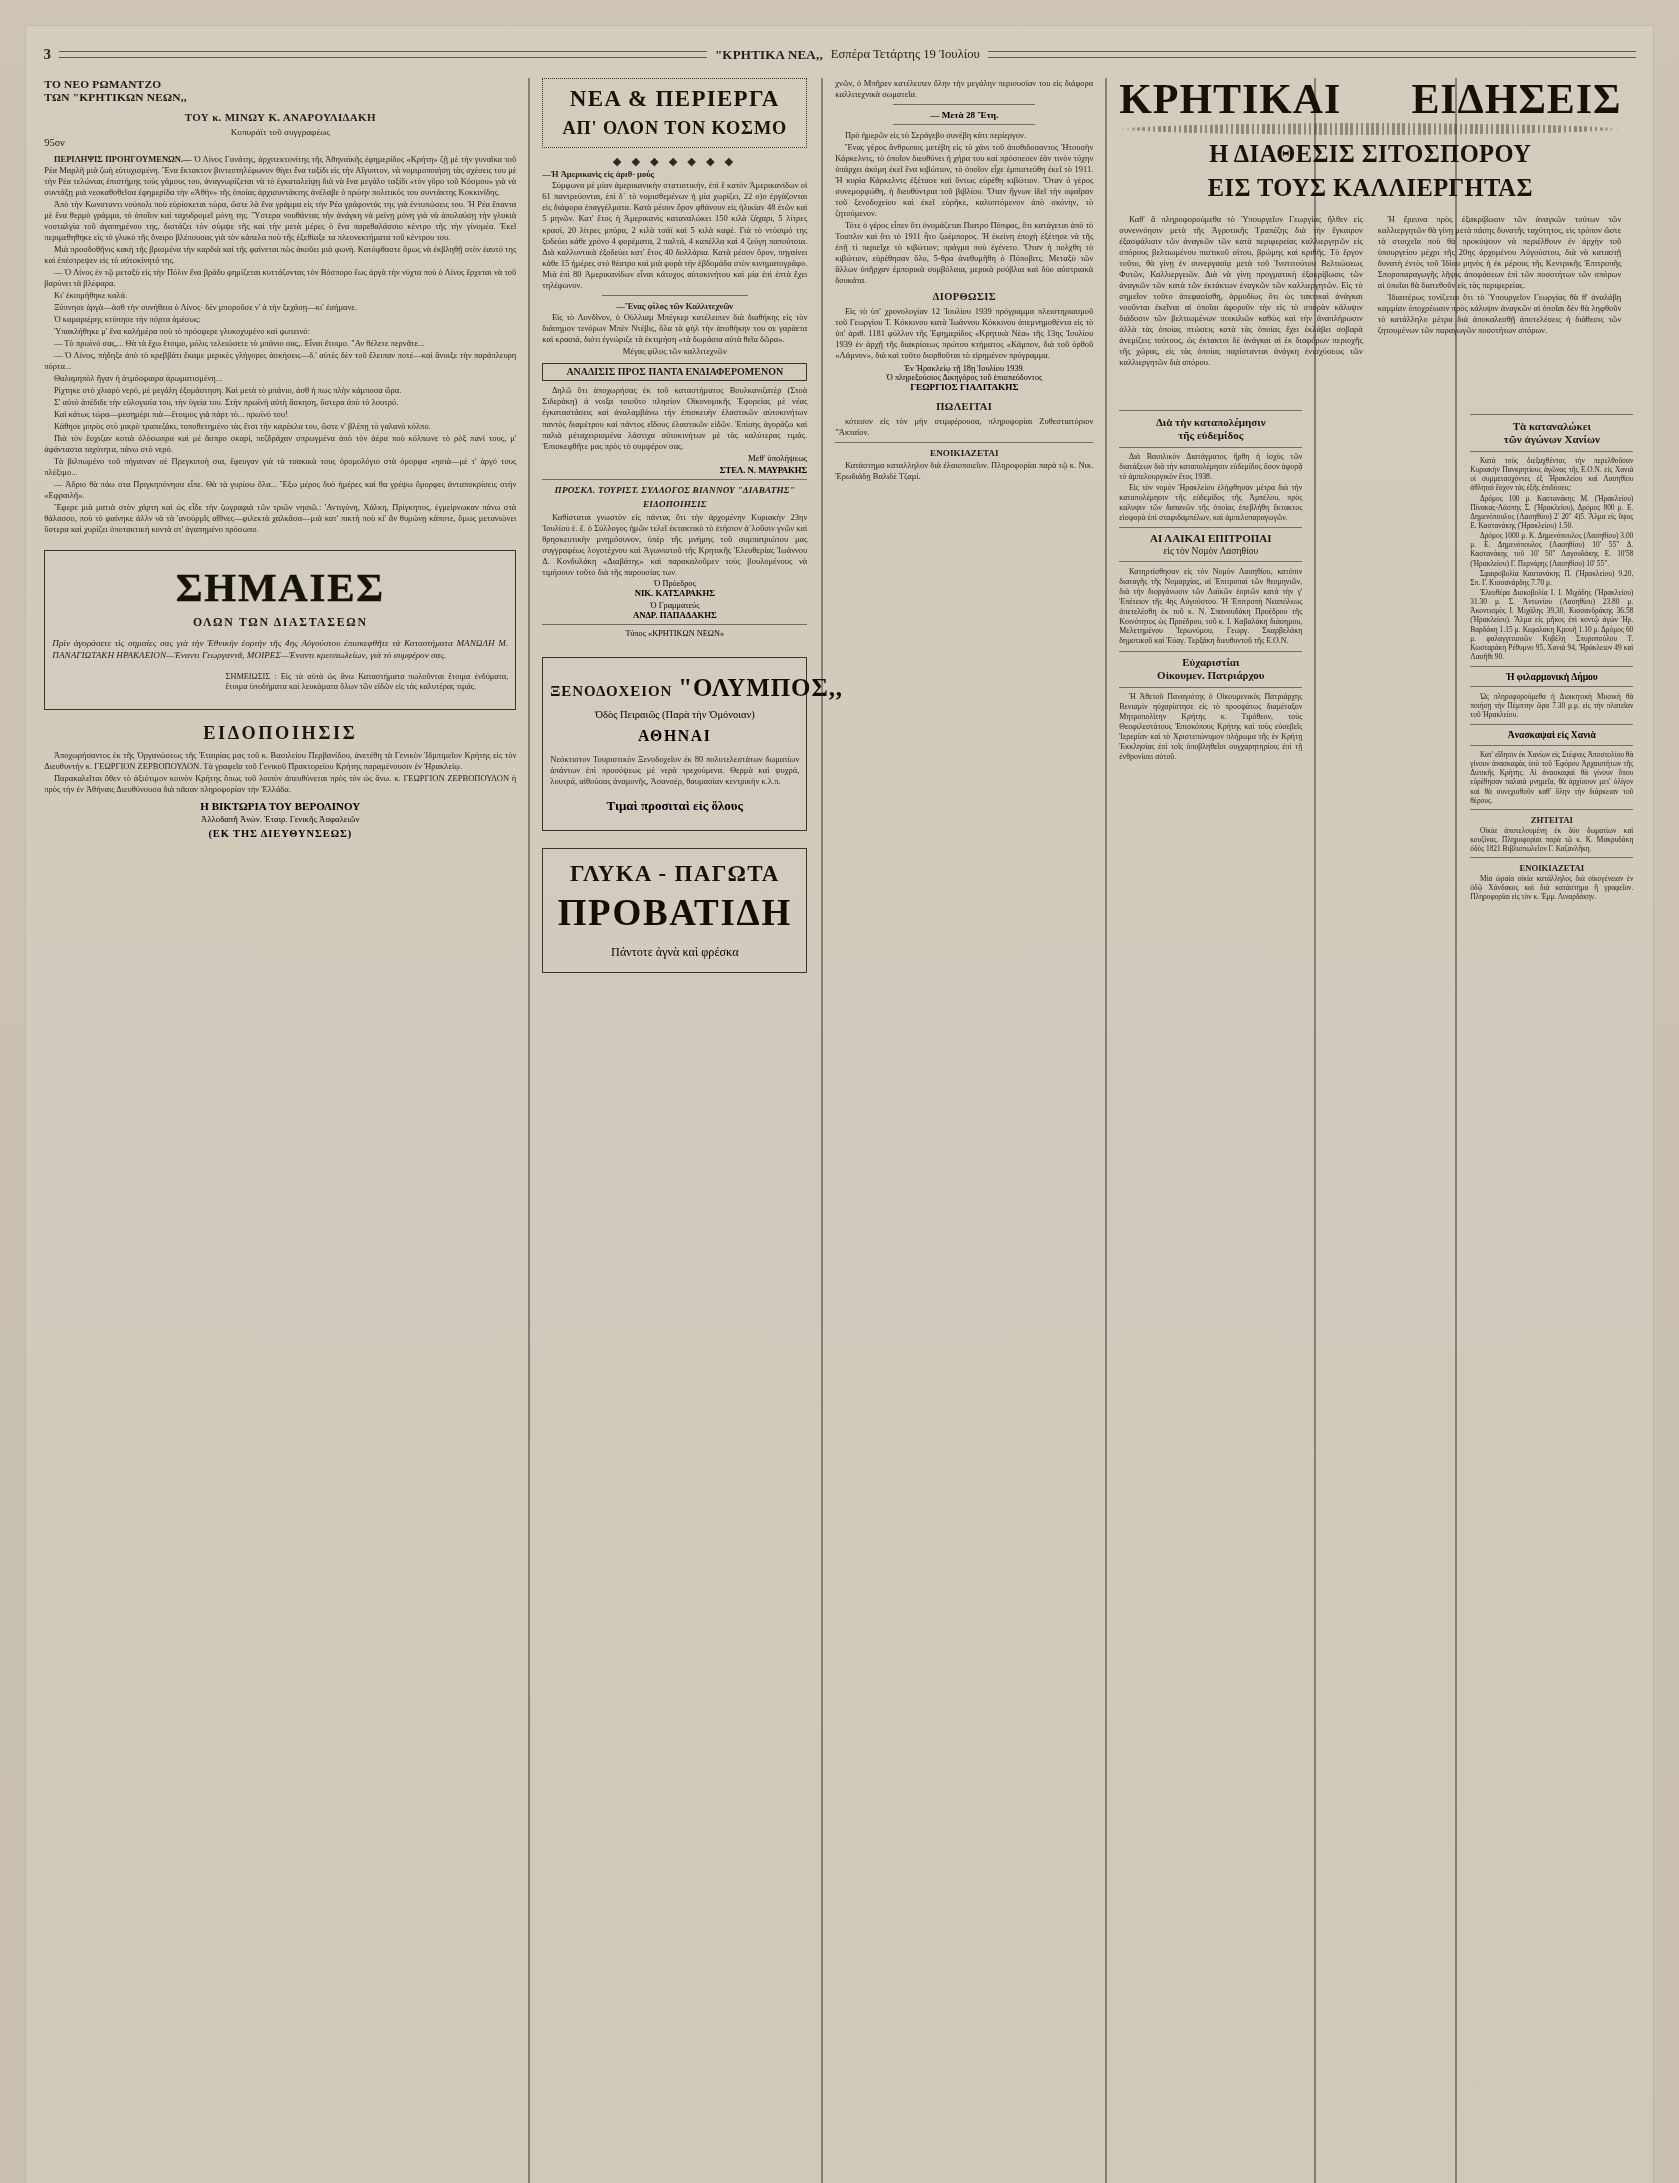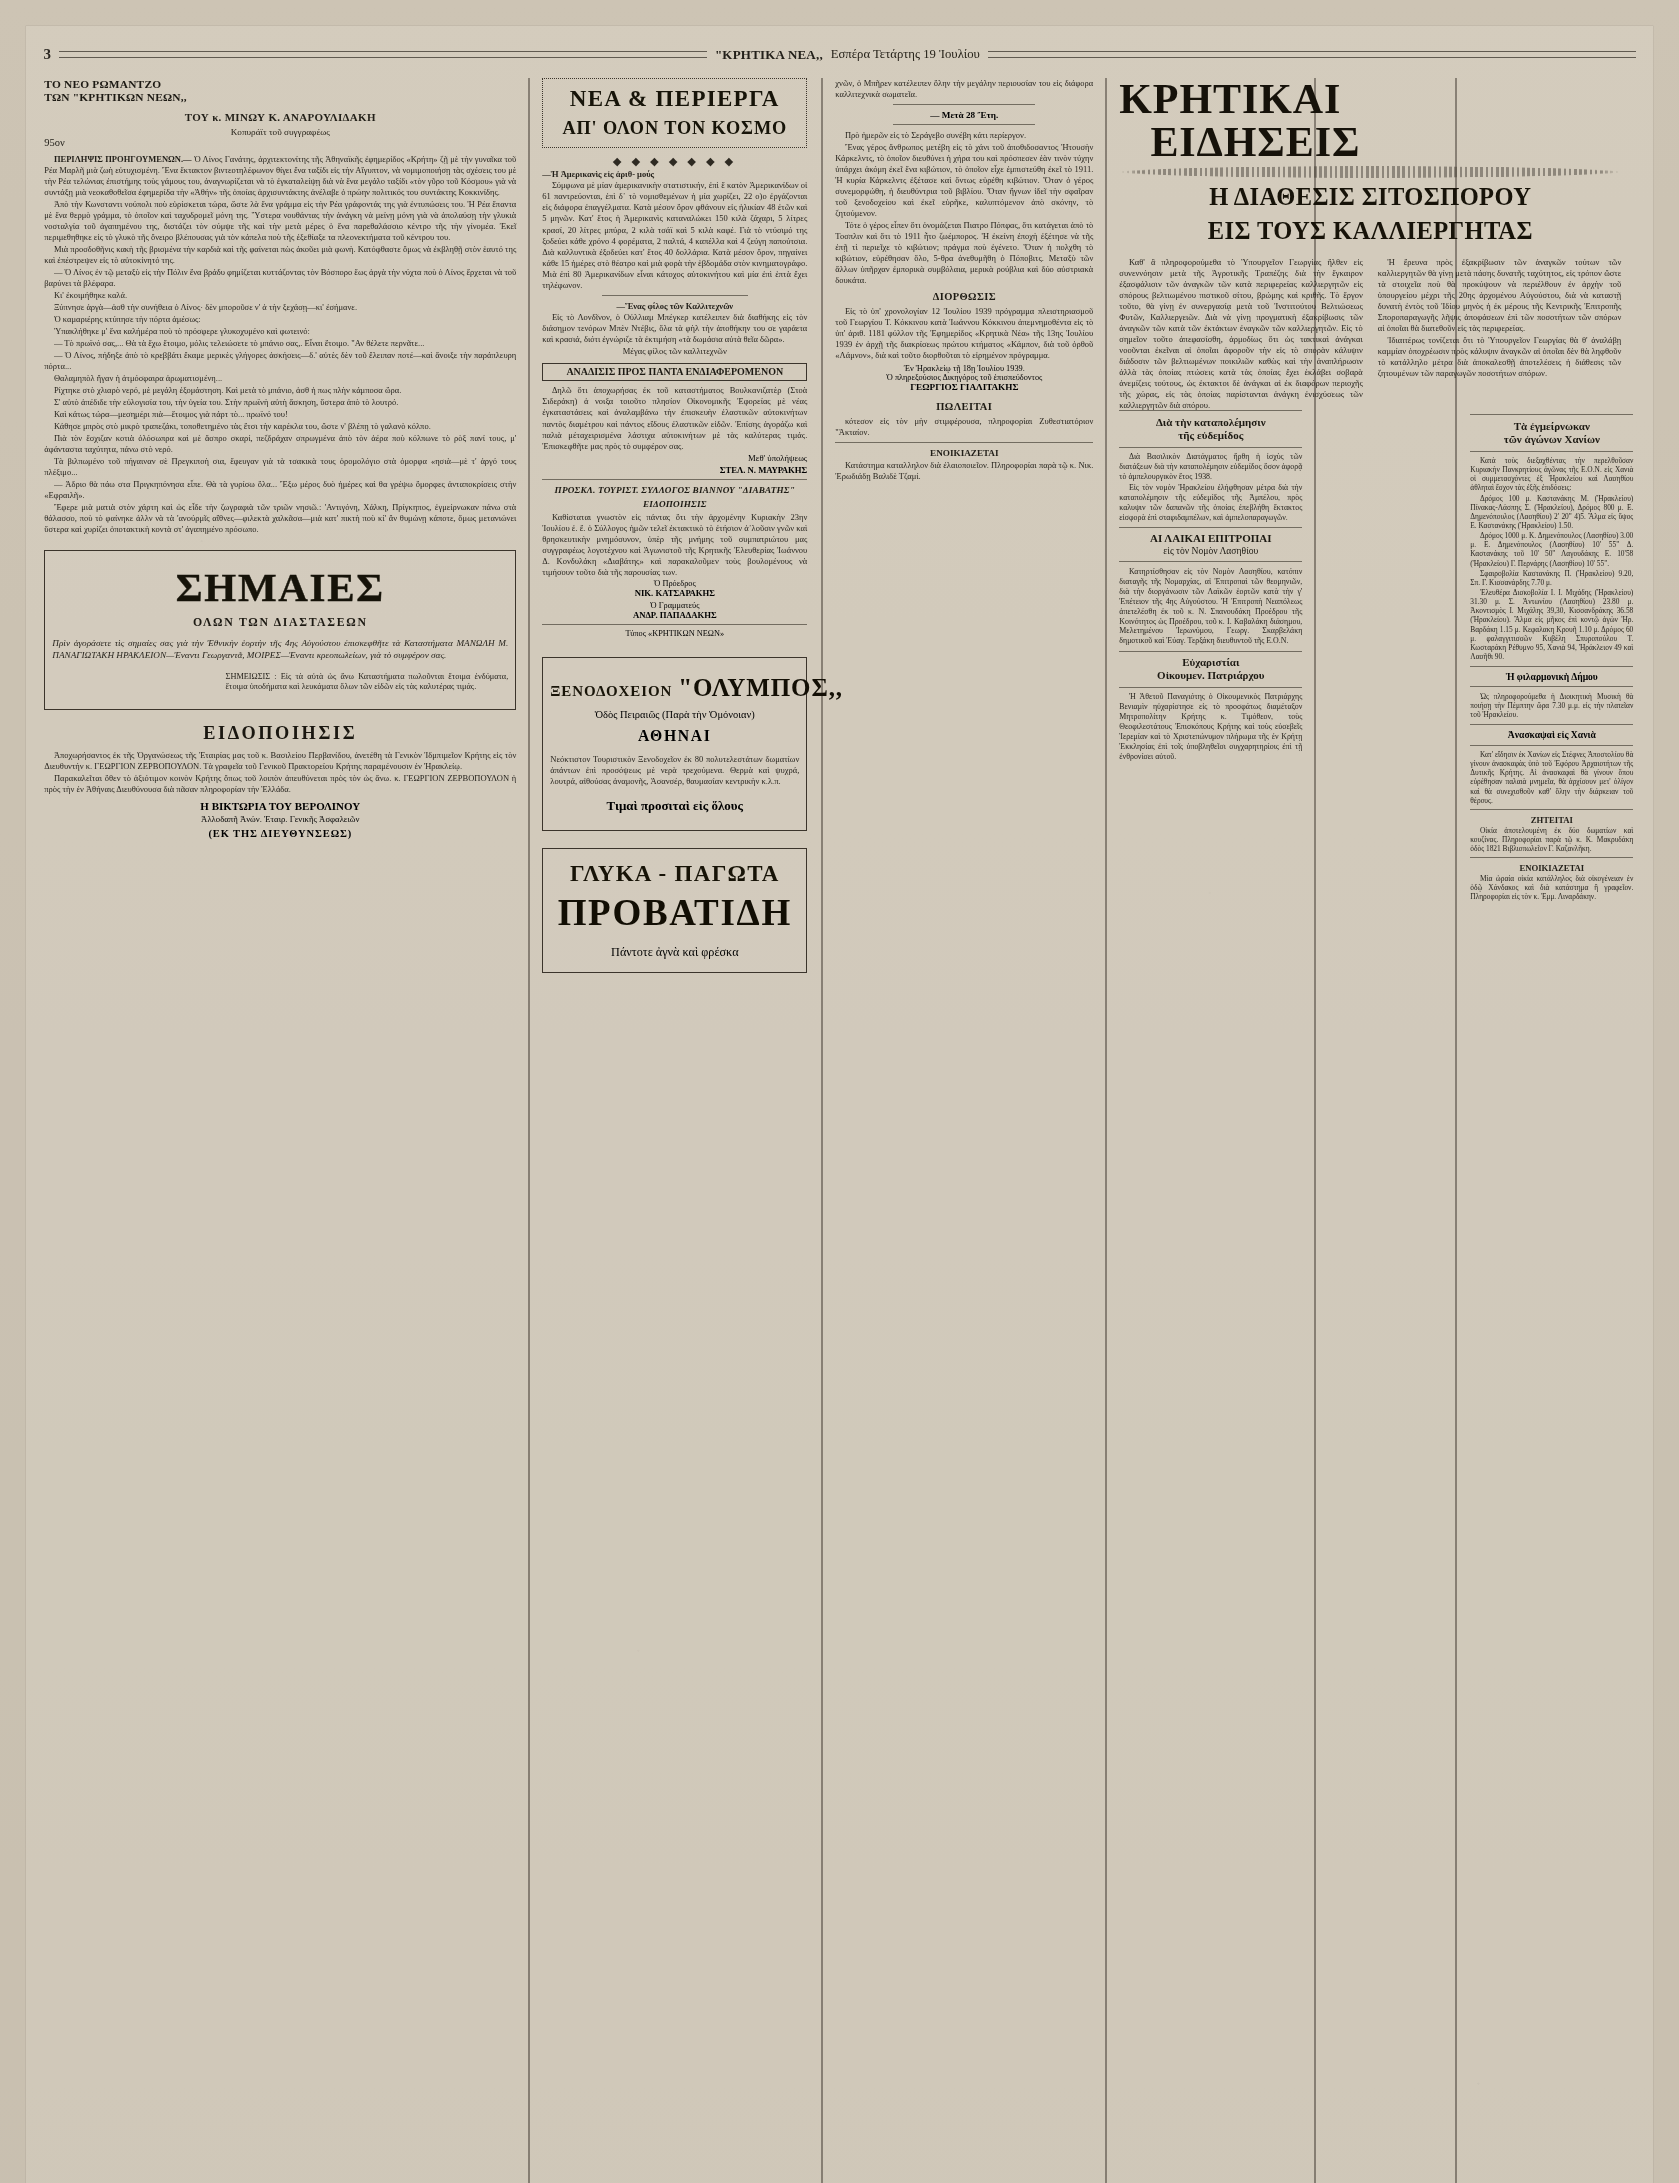--- a/index.html
+++ b/index.html
@@ -548,21 +548,21 @@
         <div class="sep-line"></div>
 
         <div class="body-text">
           <div class="bold center" style="text-indent:0;font-size:9.2px;">ΕΝΟΙΚΙΑΖΕΤΑΙ</div>
           <p>Κατάστημα καταλληλον διὰ ἐλαιοποιεῖον. Πληροφορίαι παρὰ τῷ κ. Νικ. Ἐρωδιάδῃ Βαλιδὲ Τζαμί.</p>
         </div>
       </div>
 
       <div class="col" style="left:1075px;width:502px;">
 
-        <div style="display:flex;align-items:flex-start;justify-content:space-between;flex-direction:column;">
+        <div style="display:flex;align-items:flex-start;justify-content:space-between;">
           <div class="kr-title" style="width:48%;">ΚΡΗΤΙΚΑΙ</div>
           <div class="kr-title" style="width:48%;text-align:right;">ΕΙΔΗΣΕΙΣ</div>
         </div>
         <div class="kr-wave"></div>
 
         <div class="kr-lead">Η ΔΙΑΘΕΣΙΣ ΣΙΤΟΣΠΟΡΟΥ</div>
         <div class="kr-lead2" style="margin-top:4.4px;">ΕΙΣ ΤΟΥΣ ΚΑΛΛΙΕΡΓΗΤΑΣ</div>
 
         <div style="display:flex;gap:15px;margin-top:11.4px;">
           <div class="body-text" style="flex:1;">
@@ -606,21 +606,21 @@
         </div>
         <div class="sep-line"></div>
         <div class="body-text tiny">
           <p>Ἡ Ἀθετοῦ Παναγιότης ὁ Οἰκουμενικὸς Πατριάρχης Βενιαμὶν ηὐχαρίστησε εἰς τὸ προσφάτως διαμέταξον Μητροπολίτην Κρήτης κ. Τιμόθεον, τοὺς Θεοφιλεστάτους Ἐπισκόπους Κρήτης καὶ τοὺς εὐσεβεῖς Ἱερεμίαν καὶ τὸ Χριστεπώνυμον πλήρωμα τῆς ἐν Κρήτῃ Ἐκκλησίας ἐπὶ τοῖς ὑποβληθεῖσι συγχαρητηρίοις ἐπὶ τῇ ἐνθρονίσει αὐτοῦ.</p>
         </div>
       </div>
 
       <div class="col" style="left:1426px;width:163px;top:332px;">
         <div class="sep-line"></div>
         <div class="col-head-2l">
-          <div>Τὰ ἐγμείρνωκαν</div>
+          <div>Τὰ καταναλώκει</div>
           <div>τῶν ἀγώνων Χανίων</div>
         </div>
         <div class="sep-line"></div>
         <div class="body-text xtiny">
           <p>Κατὰ τοὺς διεξαχθέντας τὴν περελθοῦσαν Κυριακὴν Πανκρητίους ἀγῶνας τῆς Ε.Ο.Ν. εἰς Χανιὰ οἱ συμμετασχόντες ἐξ Ἡρακλείου καὶ Λασηθίου ἀθληταὶ ἔσχον τὰς ἐξῆς ἐπιδόσεις:</p>
           <p>Δρόμος 100 μ. Καστανάκης Μ. (Ἡρακλείου) Πίνακας-Λάσπης Σ. (Ἡρακλείου), Δρόμος 800 μ. Ε. Δημενόπουλος (Λασηθίου) 2' 20" 4)5. Ἅλμα εἰς ὕψος Ε. Καστανάκης (Ἡρακλείου) 1.50.</p>
           <p>Δρόμος 1000 μ. Κ. Δημενόπουλος (Λασηθίου) 3.00 μ. Ε. Δημενόπουλος (Λασηθίου) 10' 55" Δ. Καστανάκης τοῦ 10' 50" Λαγουδάκης Ε. 10'58 (Ἡρακλείου) Γ. Περνάρης (Λασηθίου) 10' 55".</p>
           <p>Σφαιροβολία Καστανάκης Π. (Ἡρακλείου) 9.20, Σπ. Γ. Κισσανάρδης 7.70 μ.</p>
           <p>Ἐλευθέρα Δισκοβολία Ι. Ι. Μιχάδης (Ἡρακλείου) 31.30 μ. Σ. Ἀντωνίου (Λασηθίου) 23.80 μ. Ἀκοντισμὸς Ι. Μιχάλης 39,30, Κισσανδράκης 36.58 (Ἡρακλείου). Ἅλμα εἰς μῆκος ἐπὶ κοντῷ ἀγὼν Ἡρ. Βαρδάκη 1.15 μ. Κεφαλακη Κρουῆ 1.10 μ. Δρόμος 60 μ. φαλαγγιτισσῶν Κυβέλη Σπυροπούλου Τ. Κωσταράκη Ρέθυμνο 95, Χανιὰ 94, Ἡράκλειον 49 καὶ Λασῆθι 90.</p>
         </div>

